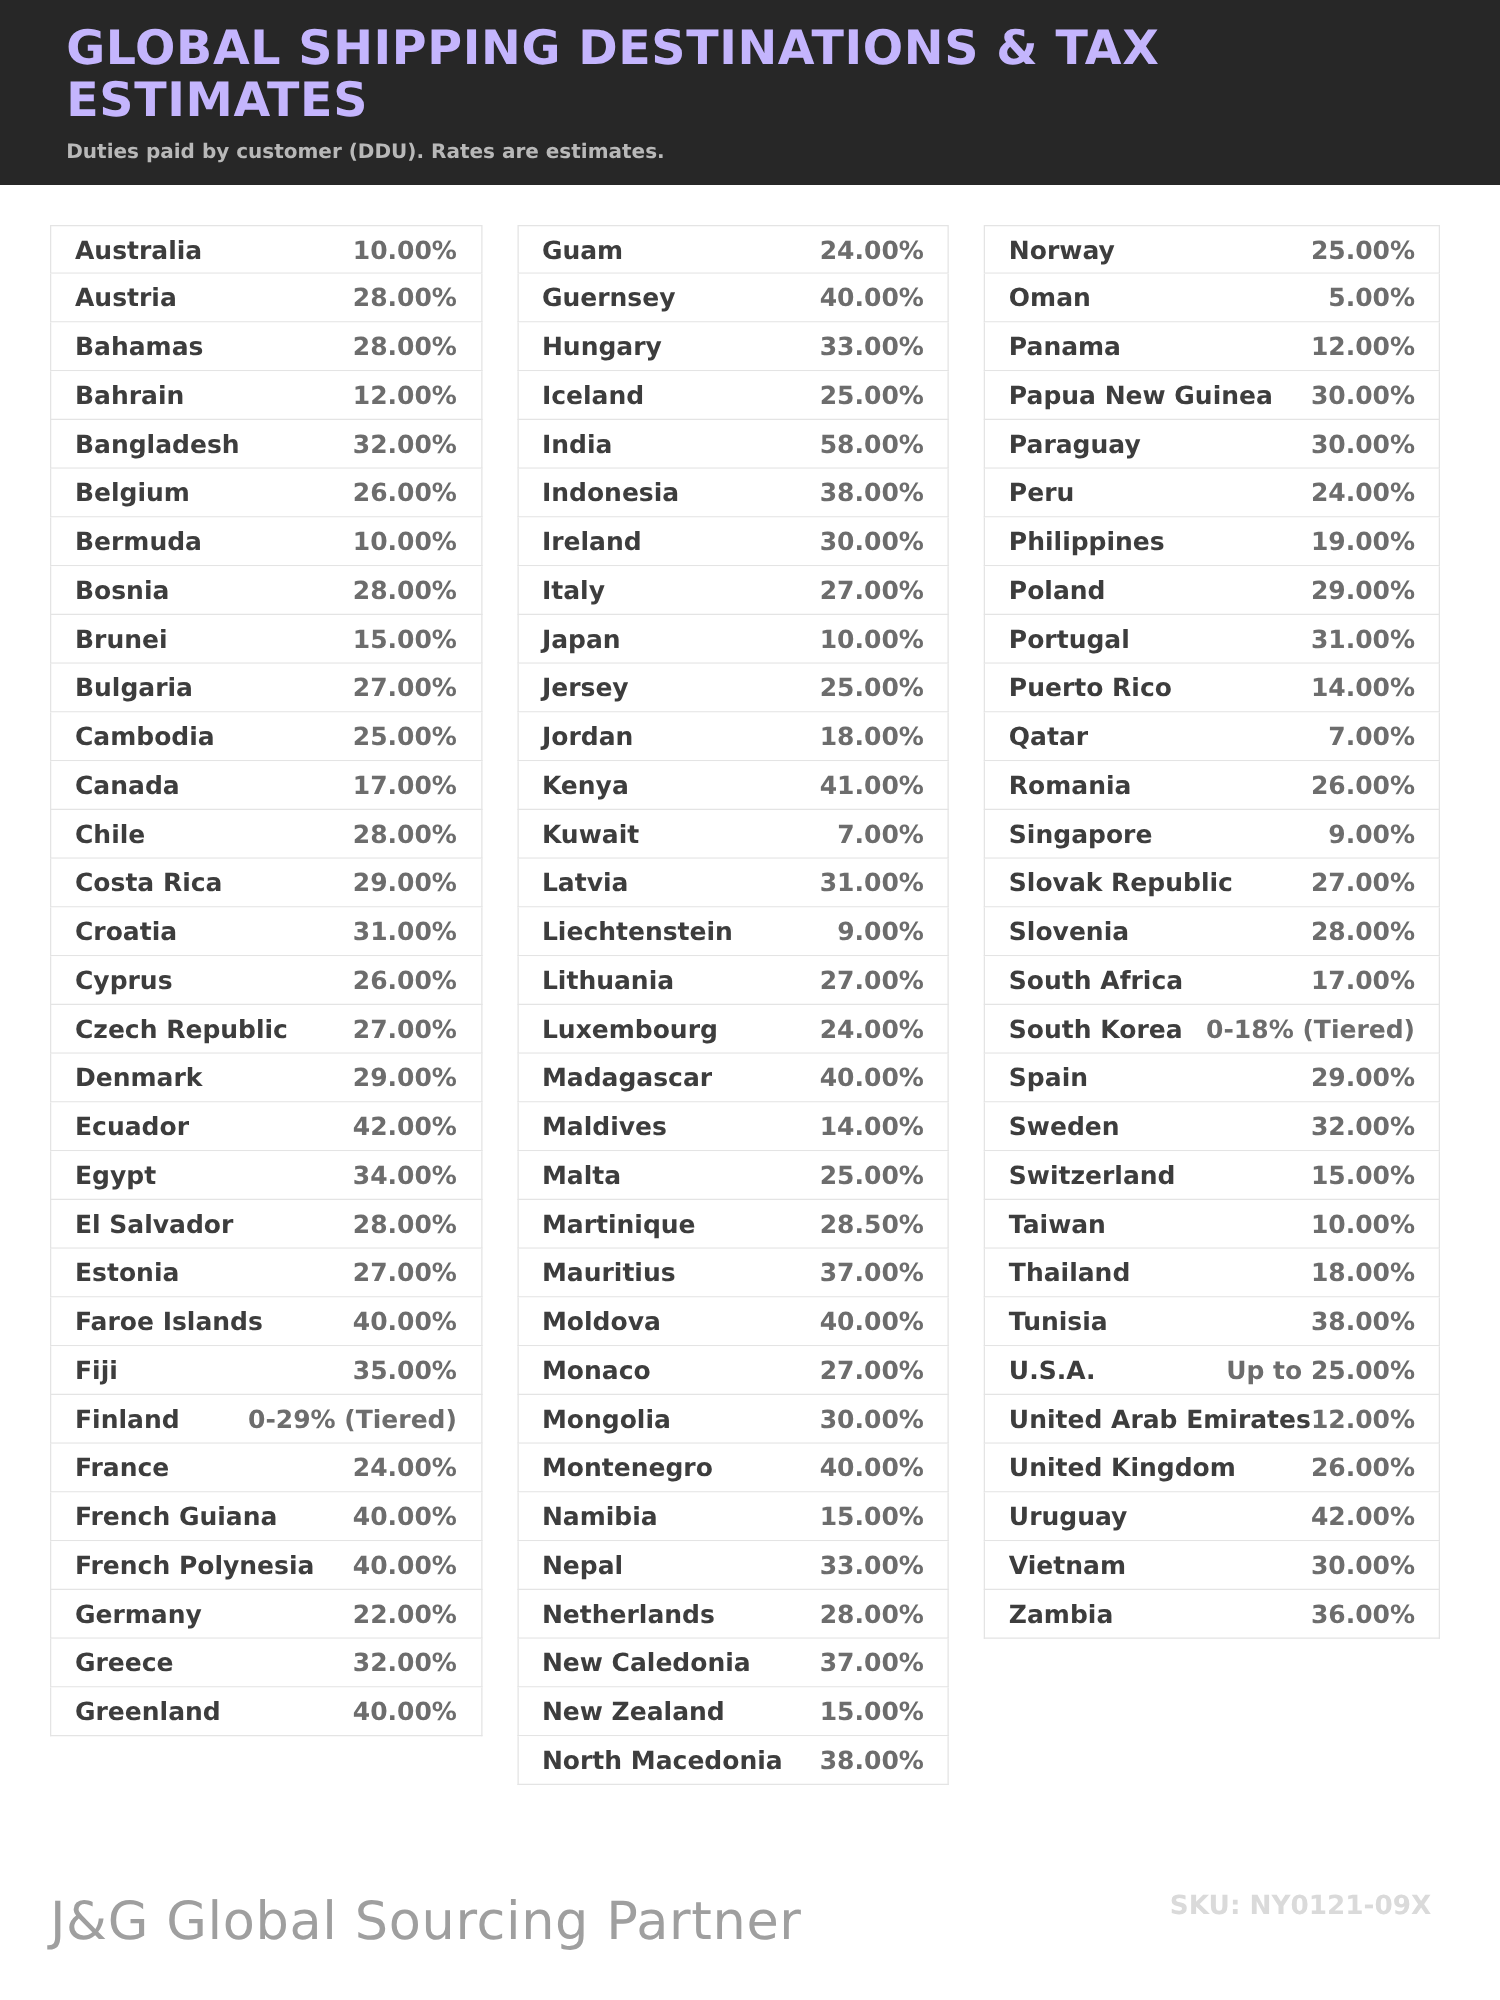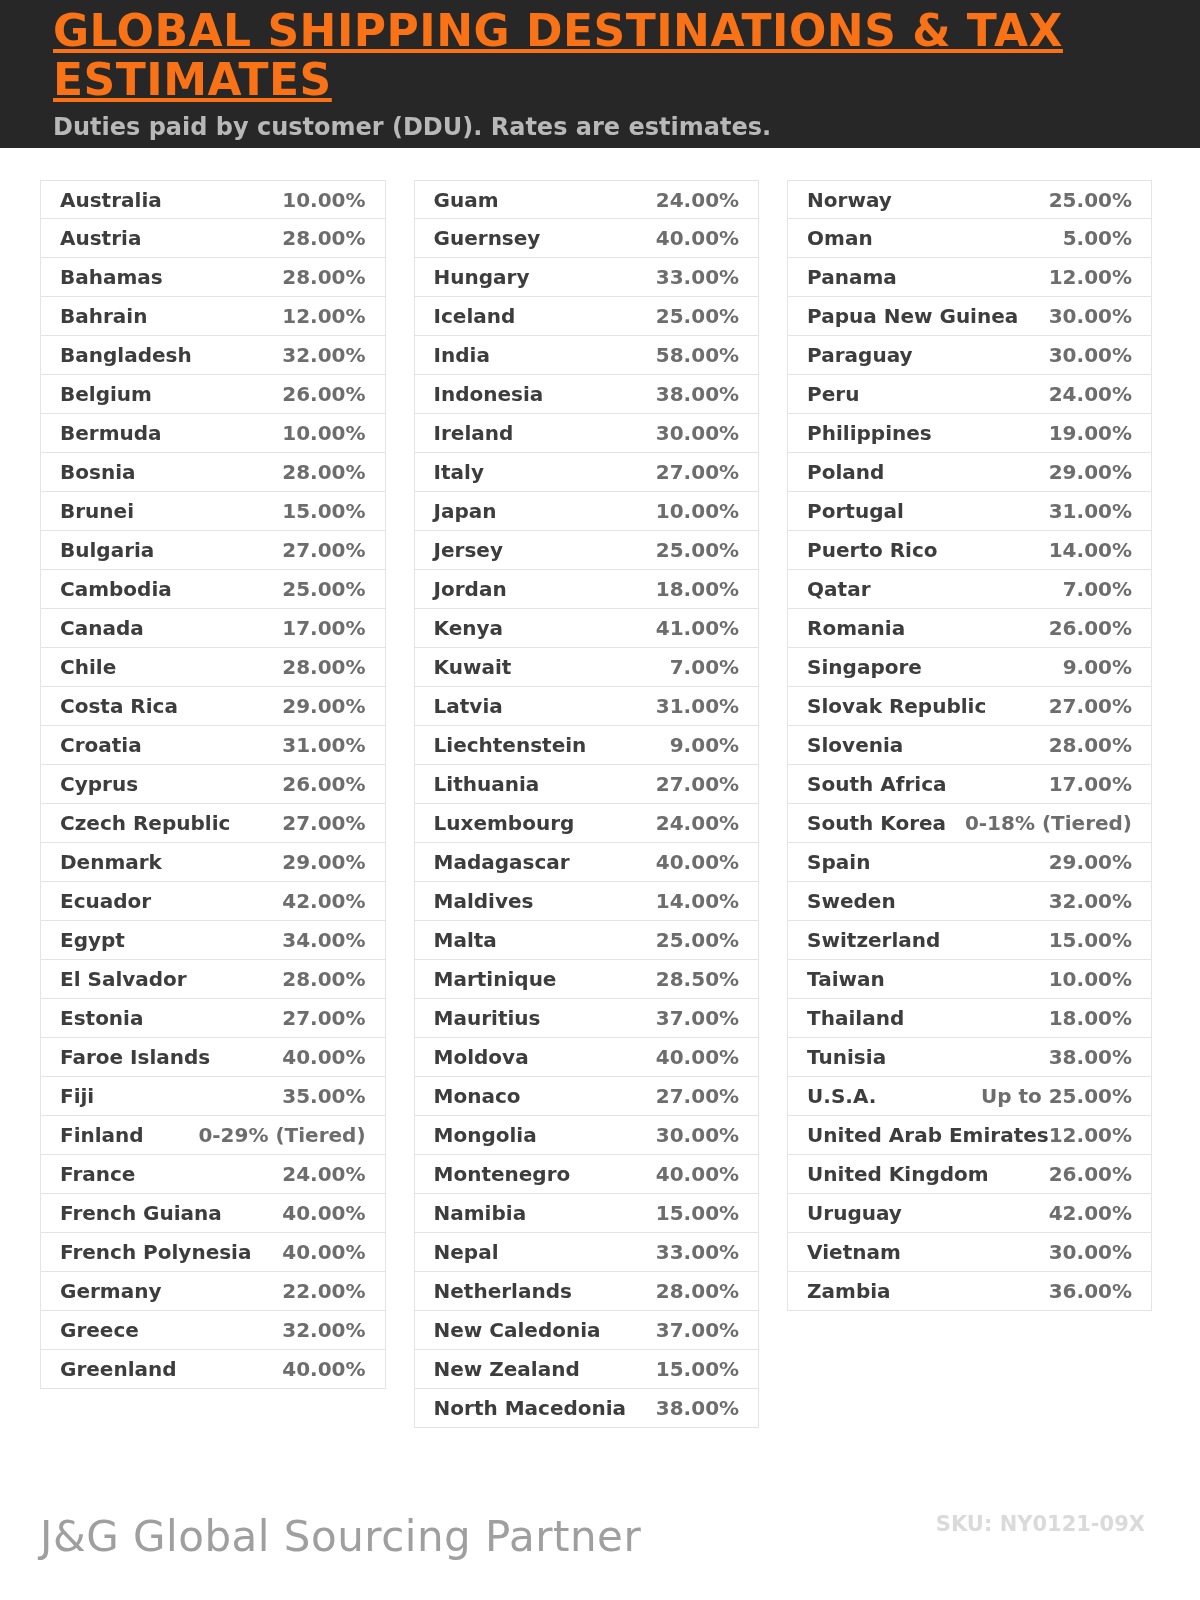--- a/index.html
+++ b/index.html
@@ -14,30 +14,29 @@
   }
   .header {
     background: #272727;
     height: 148px;
     padding: 0 53px;
     display: flex;
     flex-direction: column;
     justify-content: center;
   }
   .header .title {
-    color: #f97316;
-    font-size: 44px;
+    color: #c4b5fd;
+    font-size: 38px;
     font-weight: 800;
     letter-spacing: 0.5px;
     line-height: 1.1;
-    text-decoration: underline;
   }
   .header .subtitle {
     color: #b8b8b8;
-    font-size: 24px;
+    font-size: 16px;
     font-weight: 700;
     margin-top: 9px;
   }
   .table-area {
     display: flex;
     gap: 28px;
     margin: 32px 48px 0 40px;
   }
   .col {
     flex: 1;

